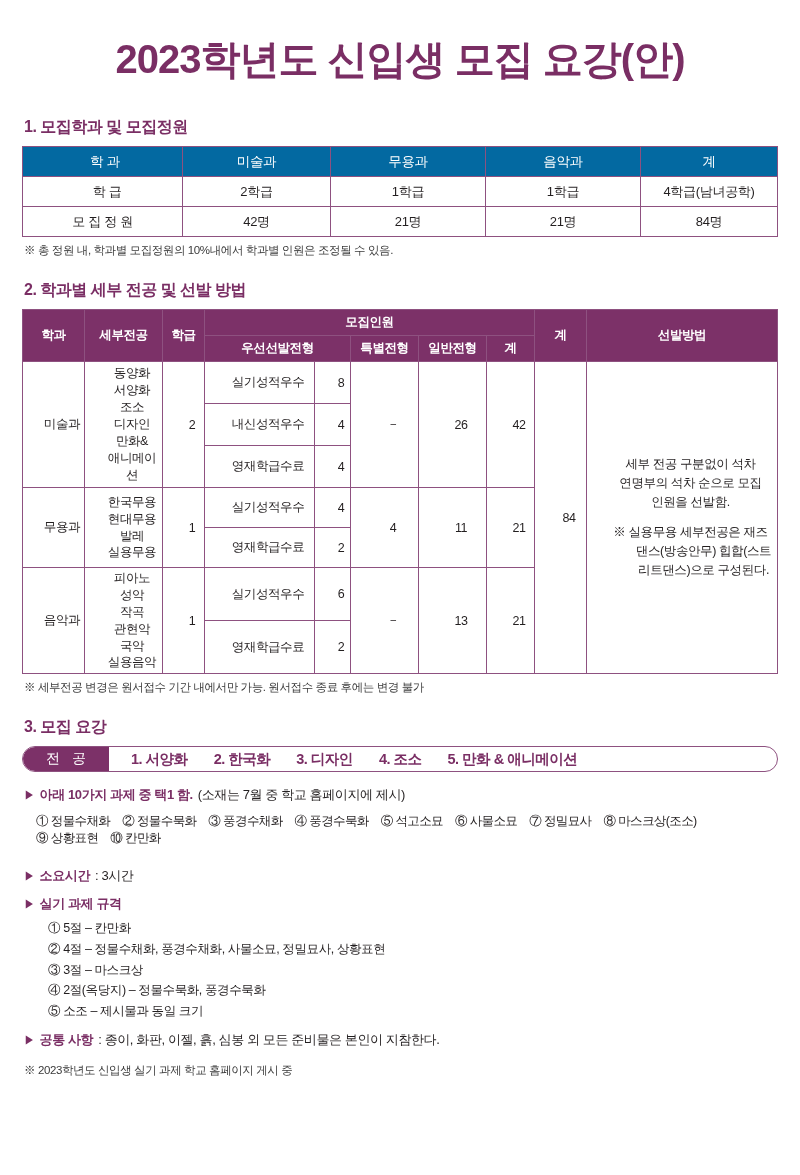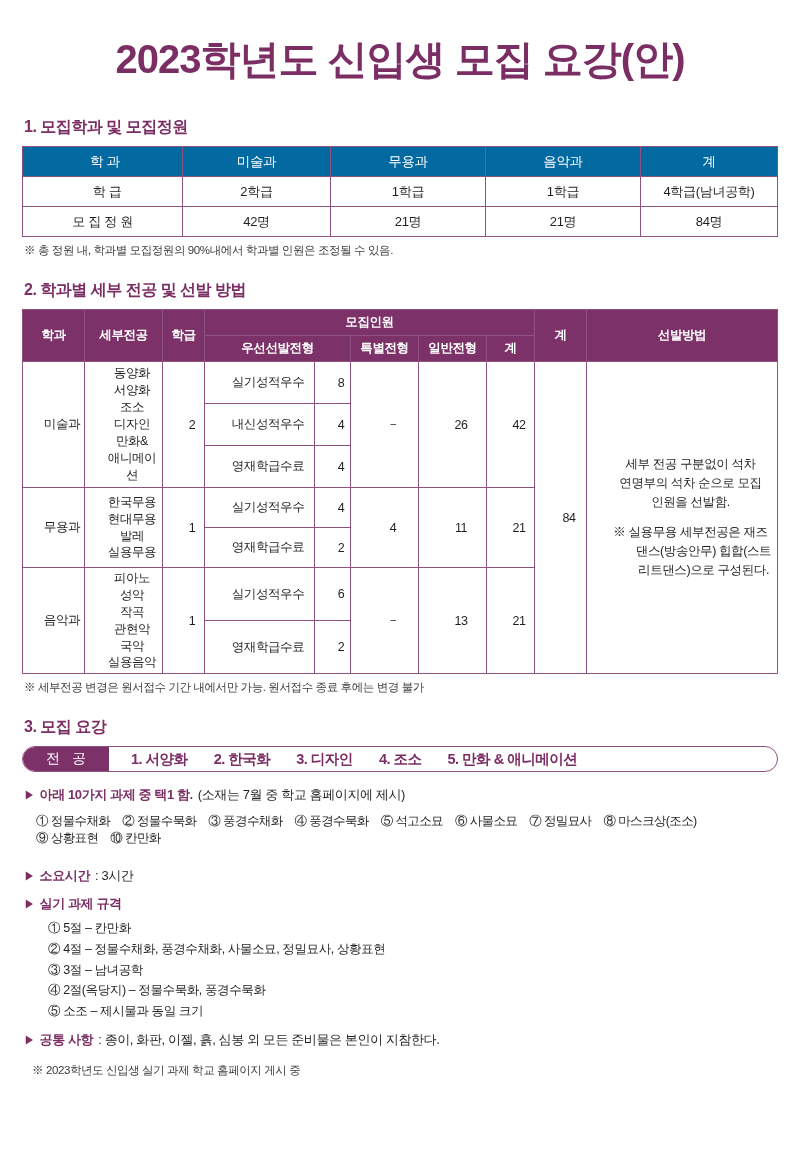--- a/index.html
+++ b/index.html
@@ -153,21 +153,21 @@
   .spec-list {
     margin: 5px 0 0 26px;
     font-size: 12.5px;
     line-height: 1.65;
     letter-spacing: -0.4px;
   }
   .footnote {
     font-size: 11.5px;
     color: #3a3a3a;
     margin-top: 14px;
-    margin-left: 10px;
+    margin-left: 2px;
     letter-spacing: -0.4px;
   }
   .gap-sm { height: 10px; }
   .gap-md { height: 22px; }
 </style>
 </head>
 <body>
 
 <div class="page">
 
@@ -203,21 +203,21 @@
       <tr>
         <td>모  집  정  원</td>
         <td>42명</td>
         <td>21명</td>
         <td>21명</td>
         <td>84명</td>
       </tr>
     </tbody>
   </table>
 
-  <div class="note">※ 총 정원 내, 학과별 모집정원의 90%내에서 학과별 인원은 조정될 수 있음.</div>
+  <div class="note">※ 총 정원 내, 학과별 모집정원의 10%내에서 학과별 인원은 조정될 수 있음.</div>
 
   <div class="gap-md"></div>
 
   <div class="section-title">2. 학과별 세부 전공 및 선발 방법</div>
 
   <table class="t2">
     <colgroup>
       <col style="width:62px">
         <col style="width:78px">
         <col style="width:42px">
@@ -359,21 +359,21 @@
   </div>
 
   <div class="bullet-line">
     <span class="tri">▶</span>
     <b>실기 과제 규격</b>
   </div>
 
   <div class="spec-list">
     <div>① 5절 – 칸만화</div>
     <div>② 4절 – 정물수채화, 풍경수채화, 사물소묘, 정밀묘사, 상황표현</div>
-    <div>③ 3절 – 남녀공학</div>
+    <div>③ 3절 – 마스크상</div>
     <div>④ 2절(옥당지) – 정물수묵화, 풍경수묵화</div>
     <div>⑤ 소조 – 제시물과 동일 크기</div>
   </div>
 
   <div class="bullet-line">
     <span class="tri">▶</span>
     <b>공통 사항</b>
     <span class="subtext">: 종이, 화판, 이젤, 흙, 심봉 외 모든 준비물은 본인이 지참한다.</span>
   </div>
 

